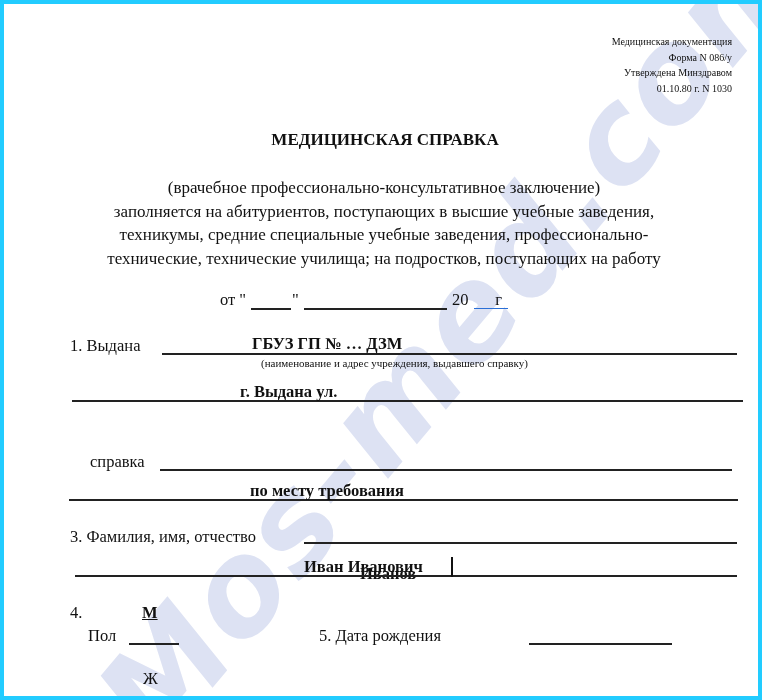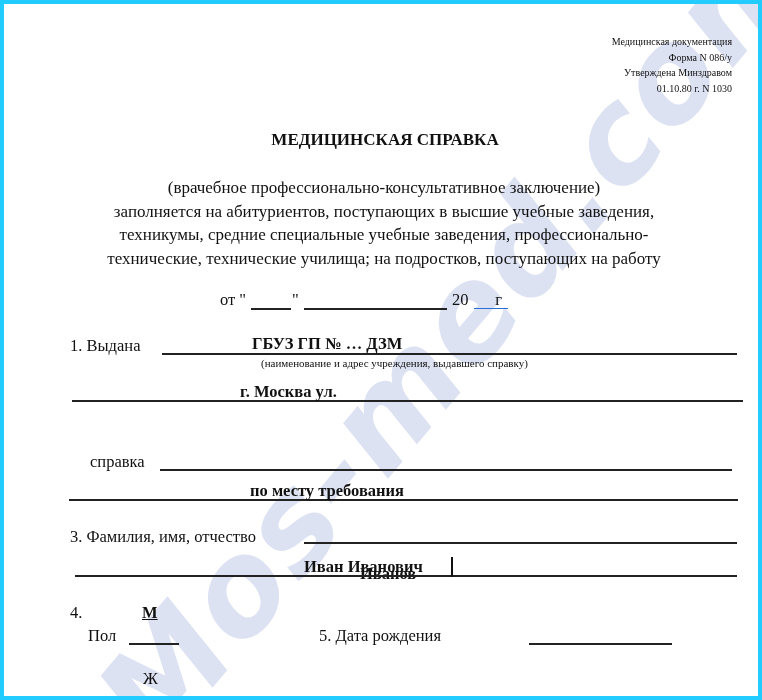--- a/index.html
+++ b/index.html
@@ -91,21 +91,21 @@
   <span class="abs txt" style="left:470px; top:286px; width:34px; text-align:right; color:#111; border-bottom:1.5px solid #2a6fd6; height:18px;">
     <span style="position:relative; right:6px;">г</span>
   </span>
 
   <span class="abs txt" style="left:66px; top:332px;">1. Выдана</span>
   <div class="line" style="left:158px; top:349px; width:575px;"></div>
   <span class="abs txt bold" style="left:248px; top:330px;">ГБУЗ ГП № … ДЗМ</span>
   <span class="abs small" style="left:226px; top:353px;margin-left:31px;">(наименование и адрес учреждения, выдавшего справку)</span>
 
   <div class="line" style="left:68px; top:396px; width:671px;"></div>
-  <span class="abs txt bold" style="left:236px; top:378px;">г. Москва ул.</span>
+  <span class="abs txt bold" style="left:236px; top:378px;">г. Выдана ул.</span>
 
   <span class="abs txt" style="left:86px; top:448px;">справка</span>
   <div class="line" style="left:156px; top:465px; width:572px;"></div>
   <div class="line" style="left:65px; top:495px; width:669px;"></div>
   <span class="abs txt bold" style="left:246px; top:477px;">по месту требования</span>
 
   <span class="abs txt" style="left:66px; top:523px;">3. Фамилия, имя, отчество</span>
   <div class="line" style="left:300px; top:538px; width:433px;"></div>
   <span class="abs txt bold" style="left:356px; top:521px;margin-top:39px;">Иванов</span>
   <div class="line" style="left:71px; top:571px; width:662px;"></div>

